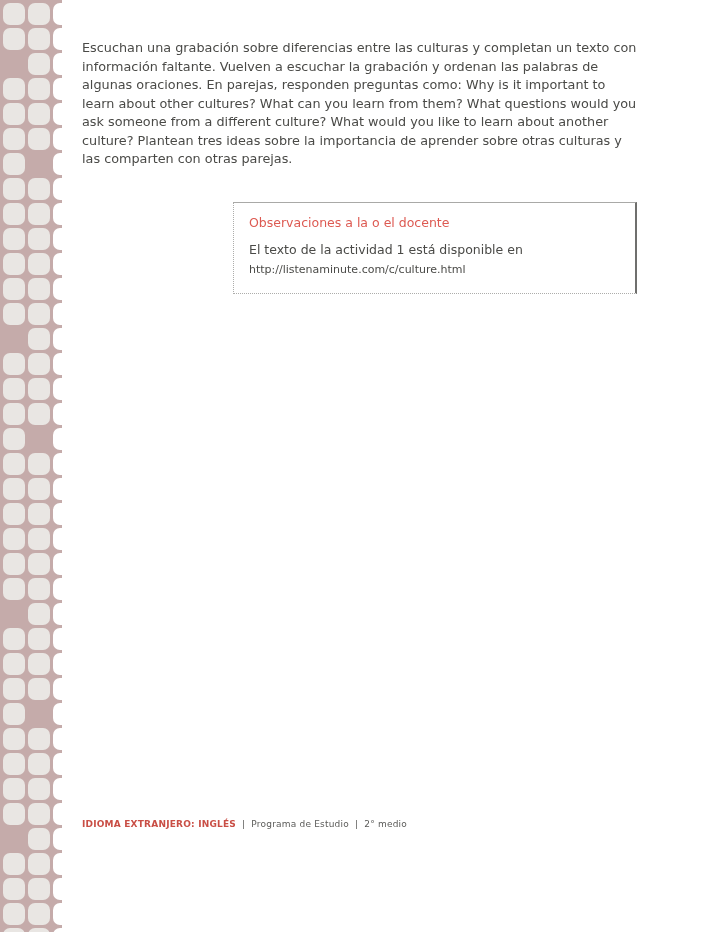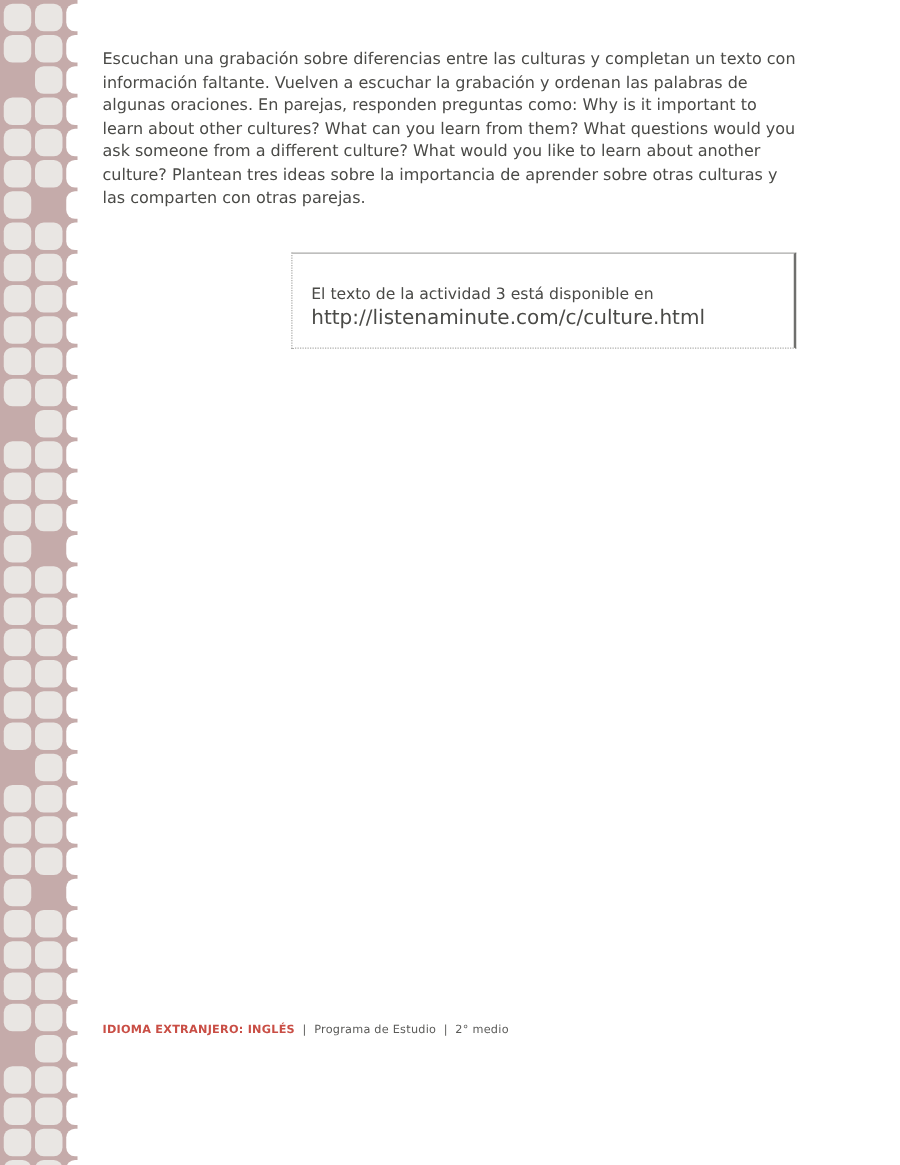--- a/index.html
+++ b/index.html
@@ -58,21 +58,21 @@
     color:var(--red,#dd5a52);
     font-size:12.5px;
   }
   .obs-p1 {
     margin-top:10px;
     font-size:12.5px;
     line-height:19px;
     color:var(--text,#4a4a47);
   }
   .obs-link {
-    font-size:16px;
+    font-size:11px;
     line-height:19px;
     color:var(--text,#4a4a47);
     text-decoration:none;
     display:inline-block;
   }
   .obs-p2 {
     margin-top:12px;
     font-size:12.5px;
     line-height:19px;
     color:var(--text,#4a4a47);
@@ -204,22 +204,23 @@
       <div class="dot" style="left: 28px; top: 928px; width: 22px; height: 22px;"></div>
       <div class="dot edge" style="left: 53px; top: 928px; width: 22px; height: 22px;"></div>
     </div>
 
   <div class="content">
 
 
     <div class="para" id="main-para"><span>Escuchan una grabación sobre diferencias entre las culturas y completan un texto con información faltante. Vuelven a escuchar la grabación y ordenan las palabras de algunas oraciones. En parejas, responden preguntas como: </span><span class="en">Why is it important to learn about other cultures? What can you learn from them? What questions would you ask someone from a different culture? What would you like to learn about another culture?</span><span> Plantean tres ideas sobre la importancia de aprender sobre otras culturas y las comparten con otras parejas.</span></div>
 
     <div class="obs-box">
+      <div class="obs-header">Observaciones a la o el docente</div>
       <div class="obs-p1">
-        <span>El texto de la actividad 3 está disponible en</span><br>
+        <span>El texto de la actividad 1 está disponible en</span><br>
         <span class="obs-link">http://listenaminute.com/c/culture.html</span>
       </div>
     </div>
 
   </div>
 
   <div class="footer" id="footer"><span class="subject">IDIOMA EXTRANJERO: INGLÉS</span><span class="sep"> | </span><span class="text">Programa de Estudio</span><span class="sep"> | </span><span class="text">2° medio</span></div>
 
 </div>
 

